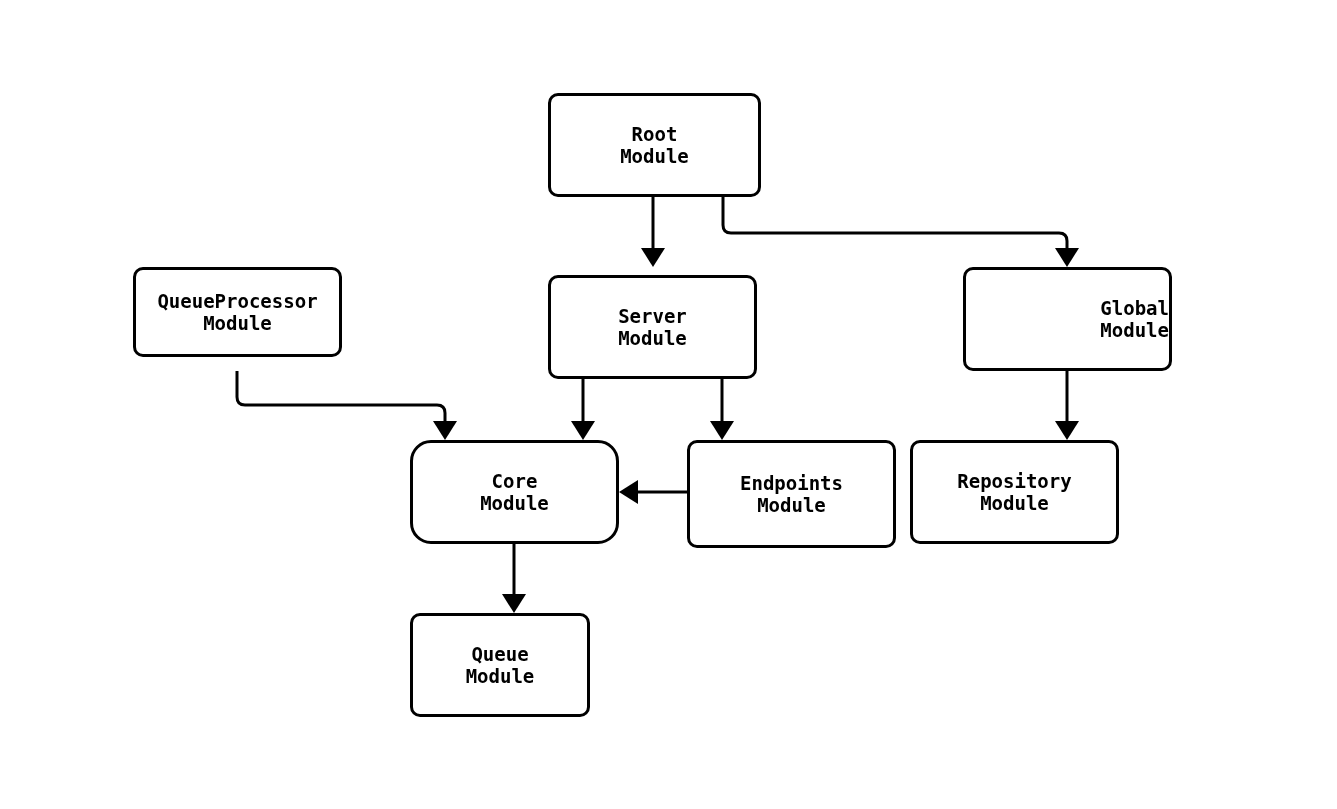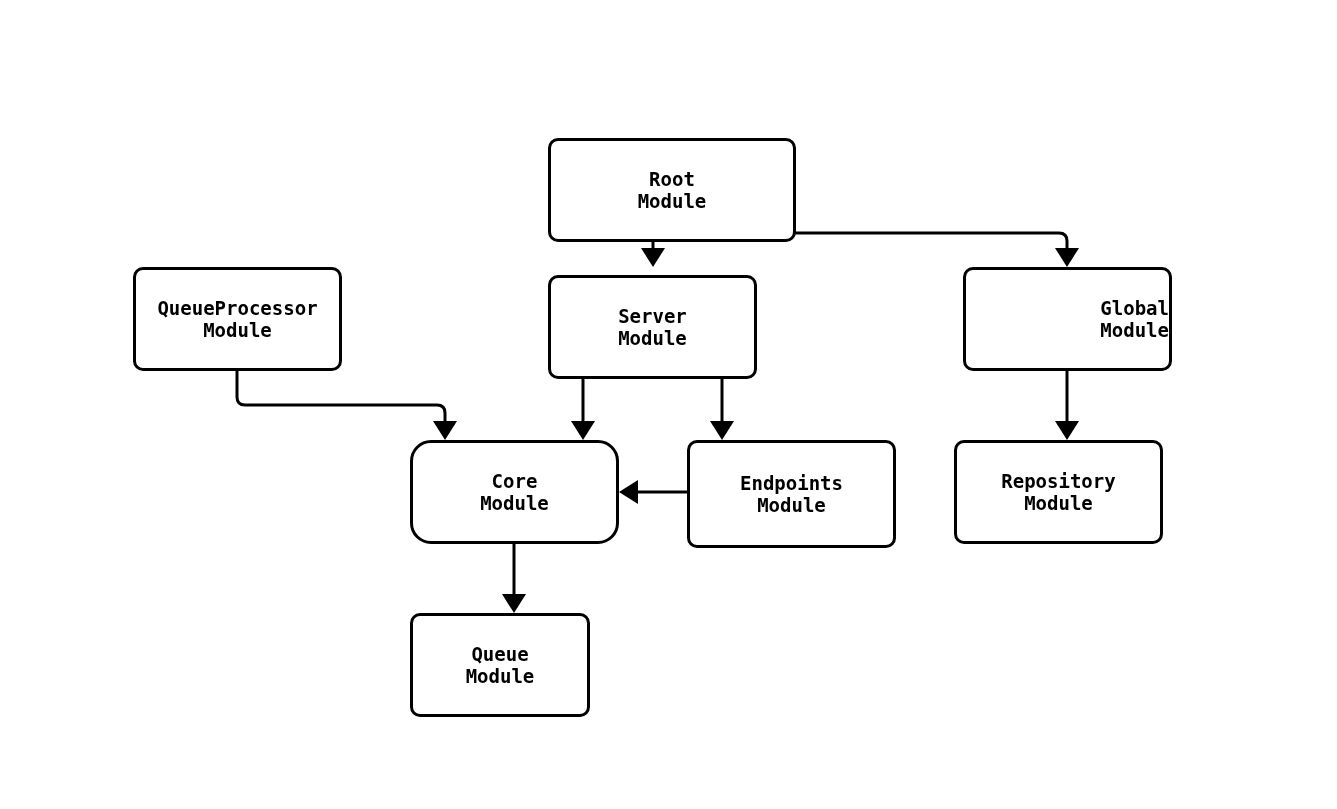--- a/index.html
+++ b/index.html
@@ -84,45 +84,45 @@
       <g>
         <path class="edge-path" d="M 1067 371 L 1067 421"></path>
         <polygon class="edge-arrowhead" points="1067,440 1055,421 1079,421"></polygon>
       </g>
       <g>
         <path class="edge-path" d="M 514 544 L 514 594"></path>
         <polygon class="edge-arrowhead" points="514,613 502,594 526,594"></polygon>
       </g>
     </svg>
 
-  <div class="node" style="left: 548px; top: 93px; width: 248px; height: 104px; margin-top: 45px;">
+  <div class="node" style="left: 548px; top: 93px; width: 213px; height: 104px;">
     <span class="node-label">Root
 Module</span>
   </div>
-  <div class="node" style="left: 133px; top: 267px; width: 209px; height: 104px;">
+  <div class="node" style="left: 133px; top: 267px; width: 209px; height: 90px;">
     <span class="node-label">QueueProcessor
 Module</span>
   </div>
   <div class="node" style="left: 548px; top: 267px; width: 209px; height: 104px; margin-top: 8px;">
     <span class="node-label">Server
 Module</span>
   </div>
   <div class="node" style="left: 963px; top: 267px; width: 209px; height: 104px; justify-content: flex-end;">
     <span class="node-label">Global
 Module</span>
   </div>
   <div class="node" style="left: 410px; top: 440px; width: 209px; height: 104px; border-radius: 21px;">
     <span class="node-label">Core
 Module</span>
   </div>
   <div class="node" style="left: 687px; top: 440px; width: 209px; height: 108px;">
     <span class="node-label">Endpoints
 Module</span>
   </div>
-  <div class="node" style="left: 954px; top: 440px; width: 209px; height: 104px;">
+  <div class="node" style="left: 910px; top: 440px; width: 209px; height: 104px;">
     <span class="node-label">Repository
 Module</span>
   </div>
   <div class="node" style="left: 410px; top: 613px; width: 180px; height: 104px;">
     <span class="node-label">Queue
 Module</span>
   </div>
 
 </div>
 

